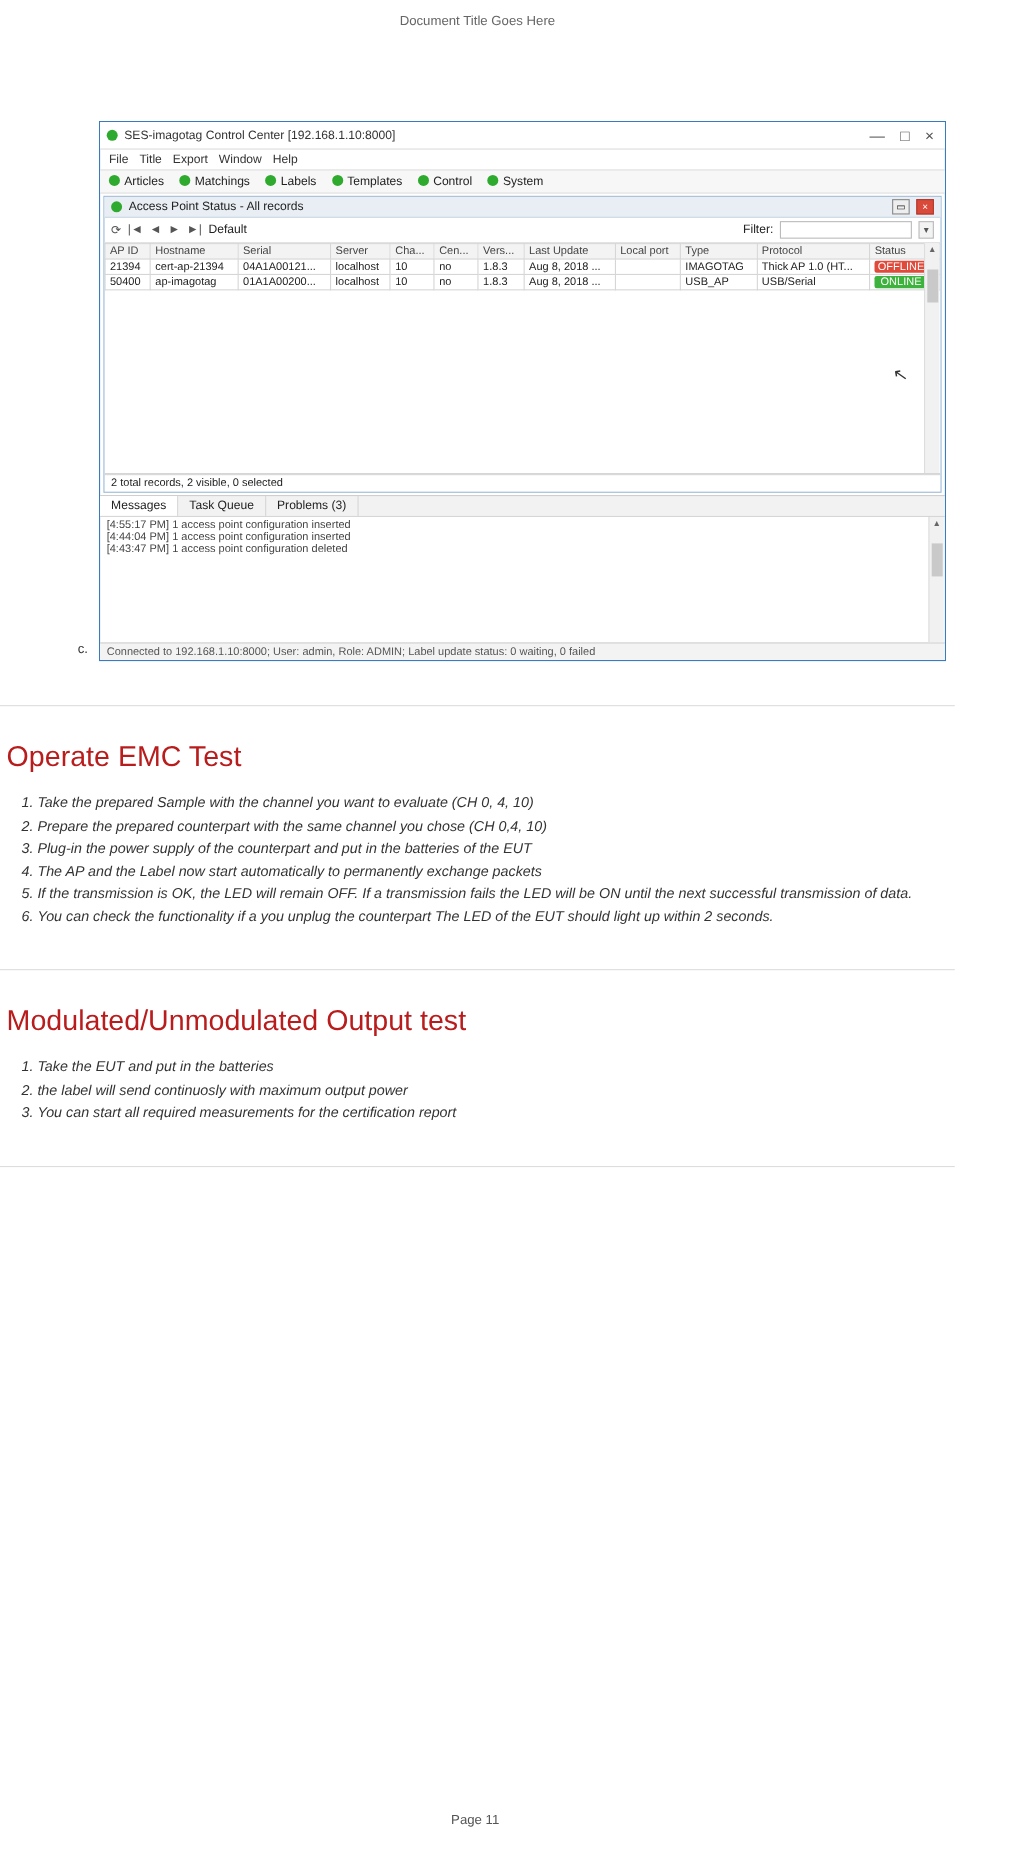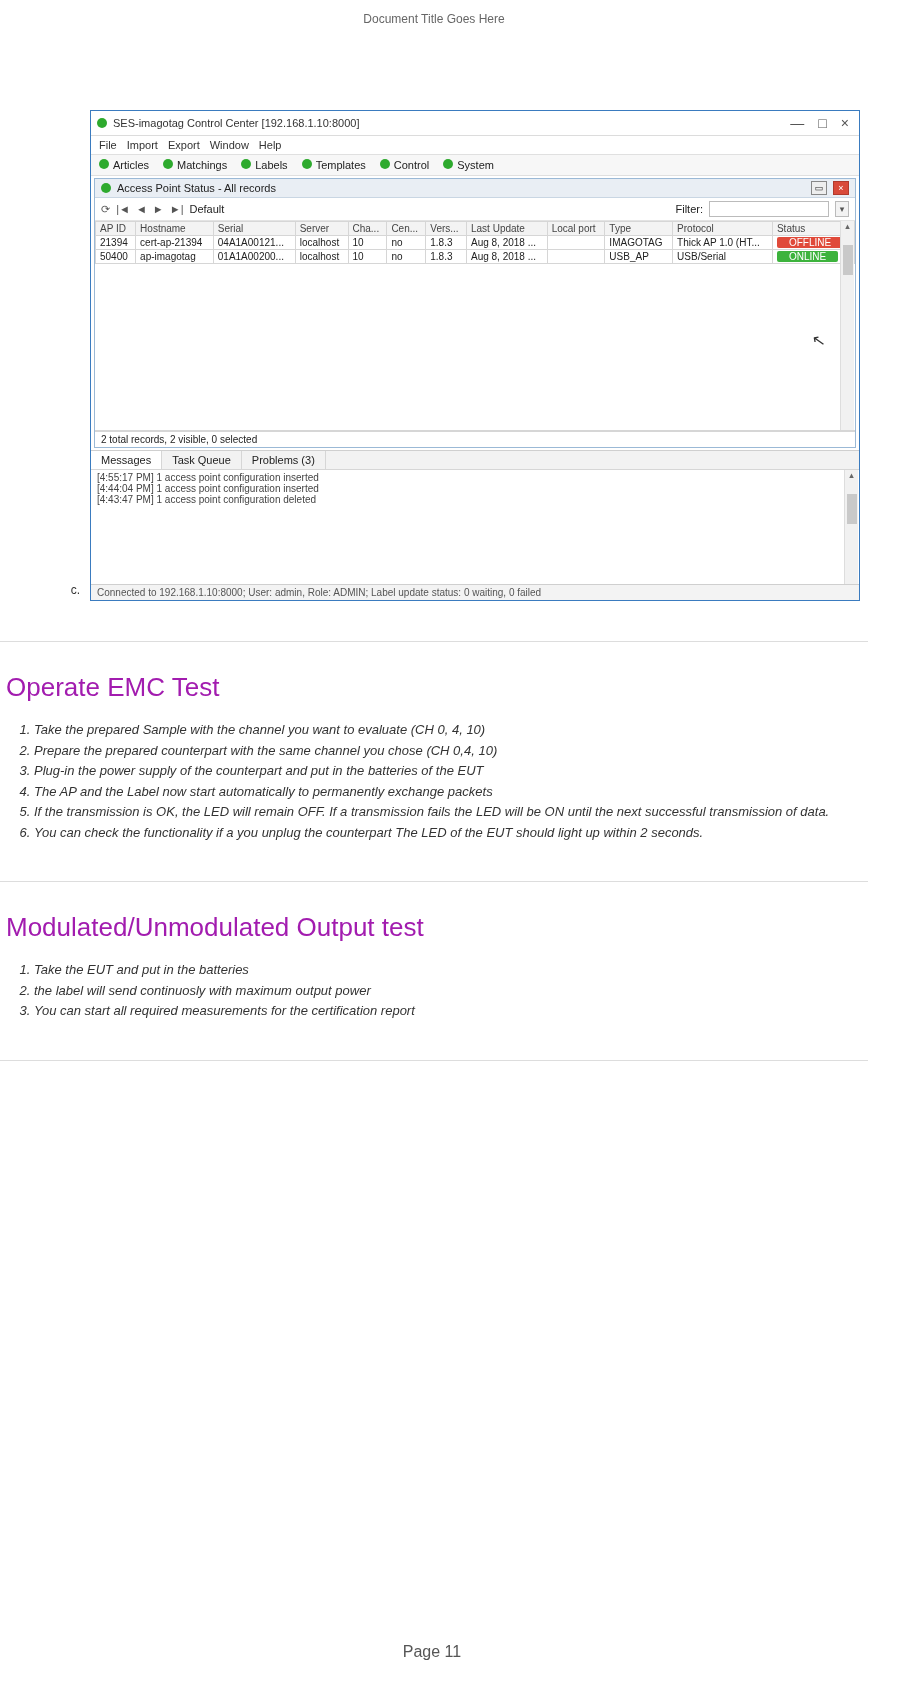--- a/index.html
+++ b/index.html
@@ -21,21 +21,21 @@
     text-align: center;
     font-size: 12px;
     color: #666;
     margin: 4px 0 40px 0;
   }
   .doc-footer {
     position: absolute;
     bottom: 20px;
     left: 0; right: 4px;
     text-align: center;
-    font-size: 16px;
+    font-size: 12px;
     color: #555;
   }
   .screenshot-row {
     display: flex;
     align-items: flex-end;
     margin-left: 60px;
   }
   .bullet-label {
     font-size: 12px;
     color: #333;
@@ -148,21 +148,21 @@
     color: #444;
   }
   .grid-wrap {
     height: 210px;
     overflow: hidden;
     position: relative;
     border-bottom: 1px solid #d6d6d6;
   }
   .badge {
     color: #fff;
-    padding: 0 12px;
+    padding: 0 2px;
     border-radius: 2px;
     font-size: 10px;
     display: inline-block;
     text-align: center;
     min-width: 48px;
   }
   .badge.offline { background: #e04a3a; }
   .badge.online  { background: #3db33d; }
   .cursor {
     position: absolute;
@@ -214,21 +214,21 @@
   }
   .vscroll .thumb { background:#c9c9c9; width:10px; height:30px; margin-top:14px;}
   hr.sep {
     border: none;
     border-top: 1px solid #ddd;
     margin: 40px 0 30px 0;
   }
   h2.section {
     font-size: 26px;
     font-weight: normal;
-    color: #a21caf;
+    color: #b91c1c;
     margin: 30px 0 18px 6px;
   }
   ol.steps {
     margin: 0 0 0 28px;
     padding: 0;
     font-size: 13px;
     color: #333;
   }
   ol.steps li {
     margin: 3px 6px;
@@ -251,21 +251,21 @@
         <span class="win-title">SES-imagotag Control Center [192.168.1.10:8000]</span>
         <div class="win-sys">
           <span>—</span>
           <span>□</span>
           <span>×</span>
         </div>
       </div>
 
       <div class="win-menu">
         <span>File</span>
-        <span>Import</span>
+        <span>Title</span>
         <span>Export</span>
         <span>Window</span>
         <span>Help</span>
       </div>
 
       <div class="nav-tabs">
         <span class="ti">
             <span class="dot green"></span>
             <span>Articles</span>
           </span>

